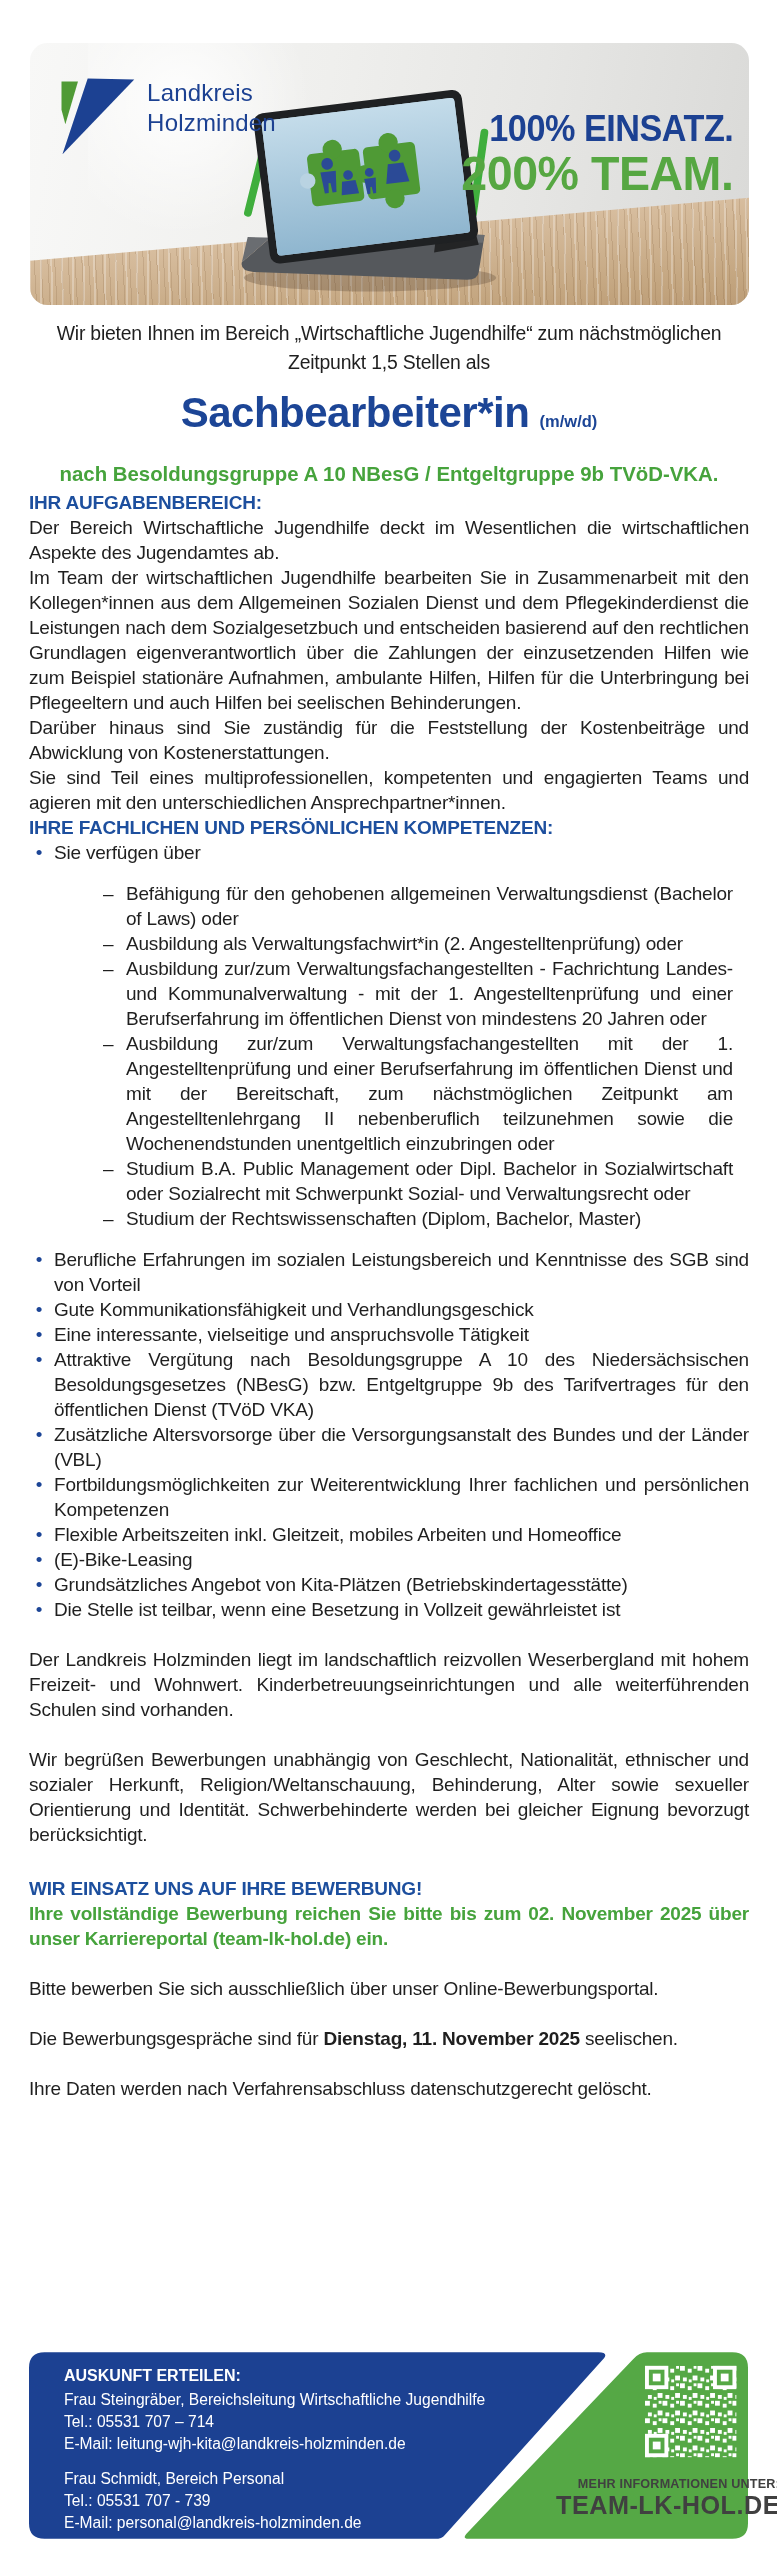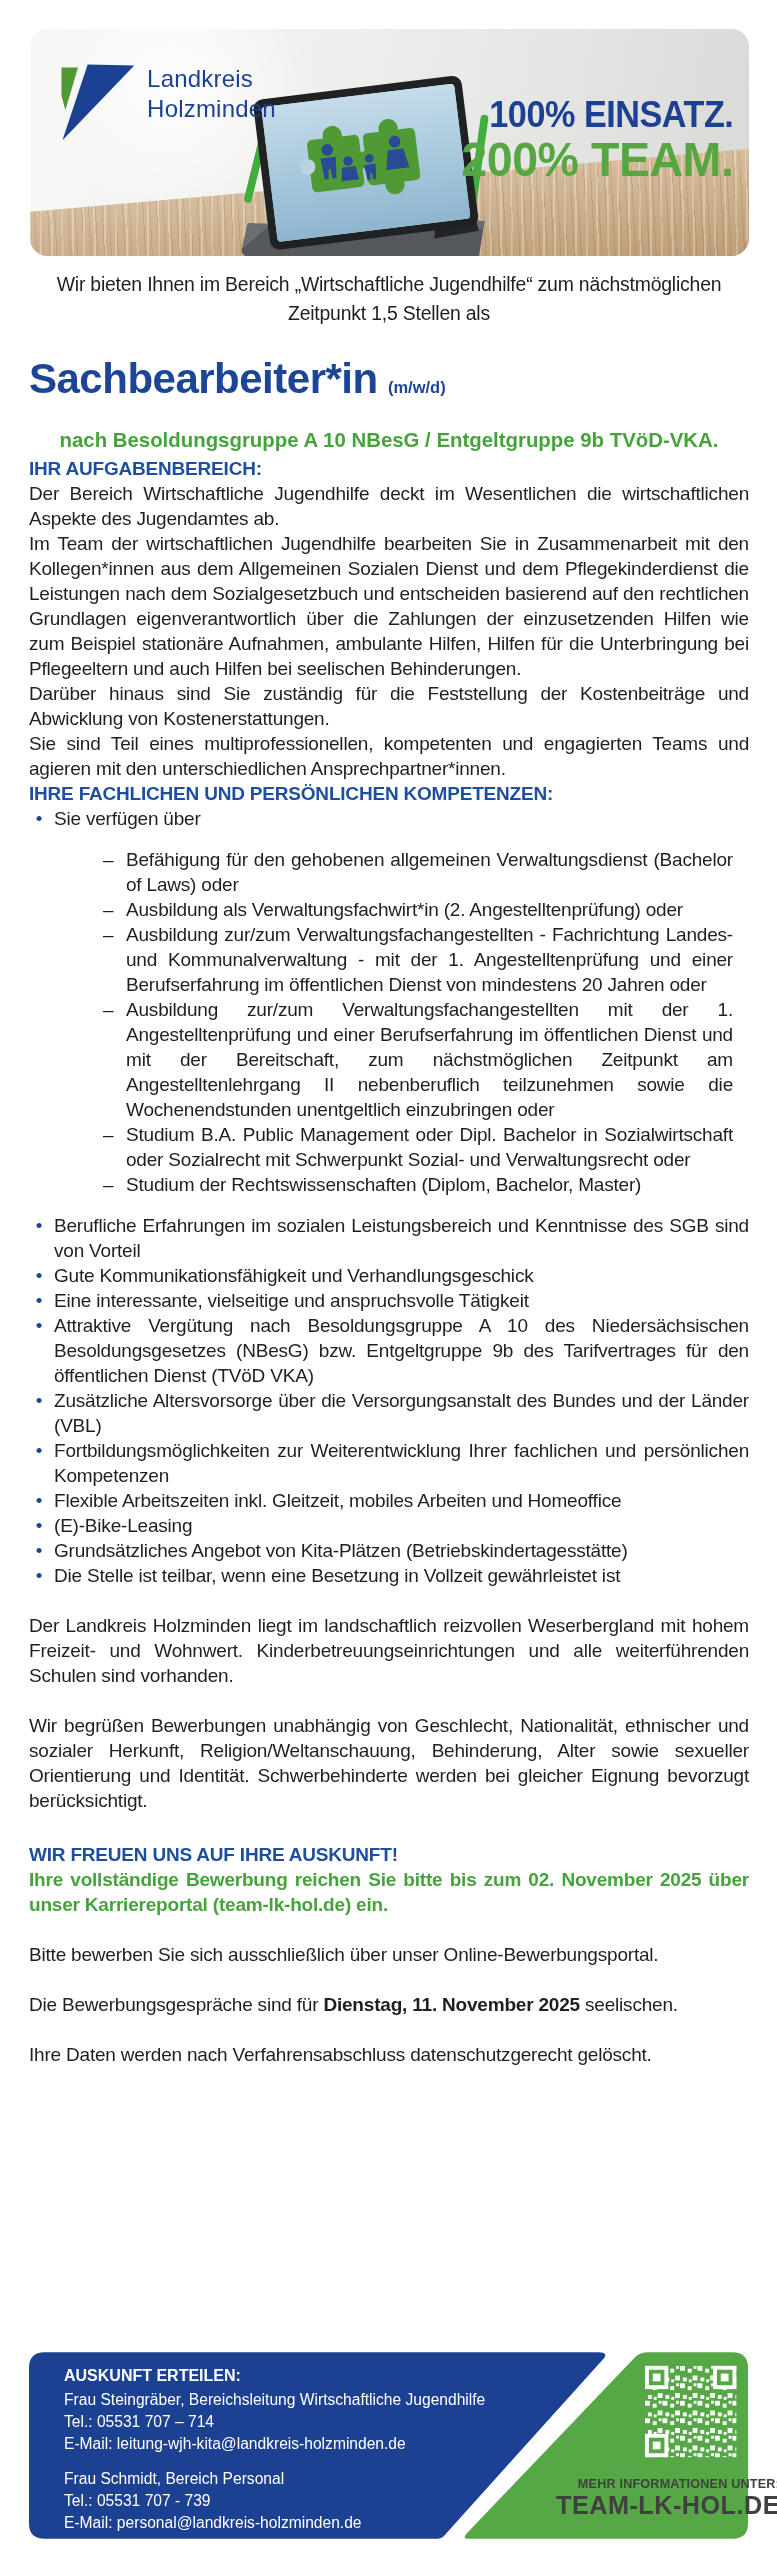--- a/index.html
+++ b/index.html
@@ -2,41 +2,41 @@
 <html lang="de"><head>
 <meta charset="utf-8">
 <style>
   html,body{margin:0;padding:0;}
   body{
     width:778px;height:2576px;position:relative;background:#ffffff;
     font-family:"Liberation Sans", sans-serif;color:#1f1f1f;overflow:hidden;
   }
   
   .photo{
-    position:relative;margin:29px auto 0;width:719px;height:227px;border-radius:17.5px;overflow:hidden;
+    position:relative;margin:43px auto 0;width:719px;height:262px;border-radius:17.5px;overflow:hidden;
     background:linear-gradient(100deg,#f8f8f7 0%,#efefed 40%,#e6e6e4 68%,#d9d9d7 100%);
   }
   .photo .window-glow{position:absolute;left:58px;top:0;width:224px;height:194px;
     background:radial-gradient(ellipse at 40% 30%,rgba(255,255,255,.9),rgba(255,255,255,0) 70%);}
   .desk{
     position:absolute;left:-39px;bottom:-68px;width:855px;height:146px;transform:rotate(-5deg);
     background:
       repeating-linear-gradient(94deg,rgba(255,255,255,.28) 0 1.9px,rgba(0,0,0,0) 1.9px 10.7px),
       repeating-linear-gradient(92deg,rgba(120,85,50,.18) 0 1px,rgba(0,0,0,0) 1px 6.8px),
       linear-gradient(180deg,#d7bd9e 0%,#c3a57f 55%,#b2906a 100%);
   }
   .logo{position:absolute;left:15.6px;top:17.5px;width:292px;height:107px;}
   .logo-text{position:absolute;left:102px;top:17.5px;color:#1c4192;font-size:24px;line-height:30px;font-weight:500;letter-spacing:0.2px;}
   .tagline{position:absolute;right:15.6px;top:66px;text-align:right;font-weight:bold;letter-spacing:-0.5px;transform:scaleX(.95);transform-origin:right;}
   .tagline .t1{color:#1c4192;font-size:36px;line-height:39px;}
   .tagline .t2{color:#56a742;font-size:49px;line-height:51px;}
   .tablet{position:absolute;left:194px;top:29px;}
   
   .intro{margin:13.6px 29px 0;text-align:center;font-size:19.4px;line-height:29px;letter-spacing:-0.2px;}
-  .job-title{margin:27px 29px 0;color:#1c4596;}
+  .job-title{margin:12px 29px 0;text-align:center;color:#1c4596;}
   .job-title .big{font-size:42px;font-weight:bold;letter-spacing:-0.5px;}
   .job-title .note{font-size:16.5px;font-weight:bold;margin-left:5.8px;}
   .conditions{margin:21.4px 29px 0;text-align:center;color:#46a33c;font-weight:bold;font-size:20.4px;line-height:32px;}
   
   .content{margin:0 29px;font-size:19px;line-height:25px;letter-spacing:-0.2px;}
   .sec-heading{color:#1d4f9e;font-weight:bold;margin:0;}
   .mt-lg{margin-top:49px;}
   .mt-md{margin-top:33px;}
   .content p{margin:0;text-align:justify;}
   .gap-p{margin-top:25px !important;}
@@ -178,21 +178,21 @@
     <li>Fortbildungsmöglichkeiten zur Weiterentwicklung Ihrer fachlichen und persönlichen Kompetenzen</li>
     <li>Flexible Arbeitszeiten inkl. Gleitzeit, mobiles Arbeiten und Homeoffice</li>
     <li>(E)-Bike-Leasing</li>
     <li>Grundsätzliches Angebot von Kita-Plätzen (Betriebskindertagesstätte)</li>
     <li>Die Stelle ist teilbar, wenn eine Besetzung in Vollzeit gewährleistet ist</li>
   </ul>
 
   <p class="gap-p">Der Landkreis Holzminden liegt im landschaftlich reizvollen Weserbergland mit hohem Freizeit- und Wohnwert. Kinderbetreuungseinrichtungen und alle weiterführenden Schulen sind vorhanden.</p>
   <p class="gap-p">Wir begrüßen Bewerbungen unabhängig von Geschlecht, Nationalität, ethnischer und sozialer Herkunft, Religion/Weltanschauung, Behinderung, Alter sowie sexueller Orientierung und Identität. Schwerbehinderte werden bei gleicher Eignung bevorzugt berücksichtigt.</p>
 
-  <p class="cta-head" style="margin-top:29px;">WIR FREUEN UNS AUF IHRE AUSKUNFT!</p>
+  <p class="cta-head" style="margin-top:29px;">WIR EINSATZ UNS AUF IHRE BEWERBUNG!</p>
   <p class="cta-green">
     <span>Ihre vollständige Bewerbung reichen Sie bitte bis zum 02. November 2025 über unser Karriereportal (</span><a href="#" class="lnk">team-lk-hol.de</a><span>) ein.</span>
   </p>
 
   <p class="gap-p" style="margin-top:31px;">Bitte bewerben Sie sich ausschließlich über unser Online-Bewerbungsportal.</p>
 
   <p class="gap-p" style="margin-top:31px;">
     <span>Die Bewerbungsgespräche sind für </span><b class="date">Dienstag, 11. November 2025</b><span> seelischen.</span>
   </p>
 

